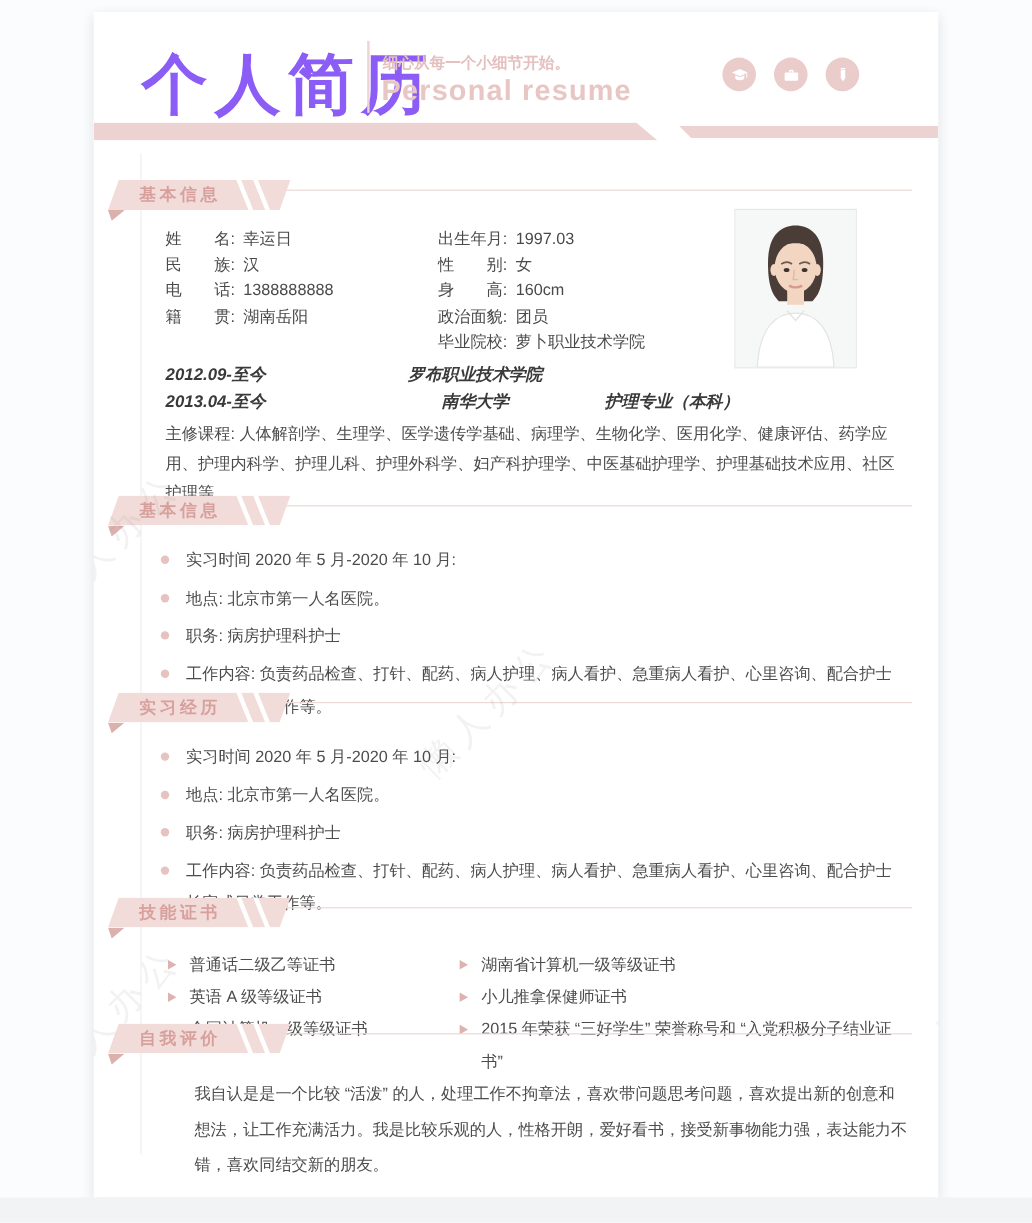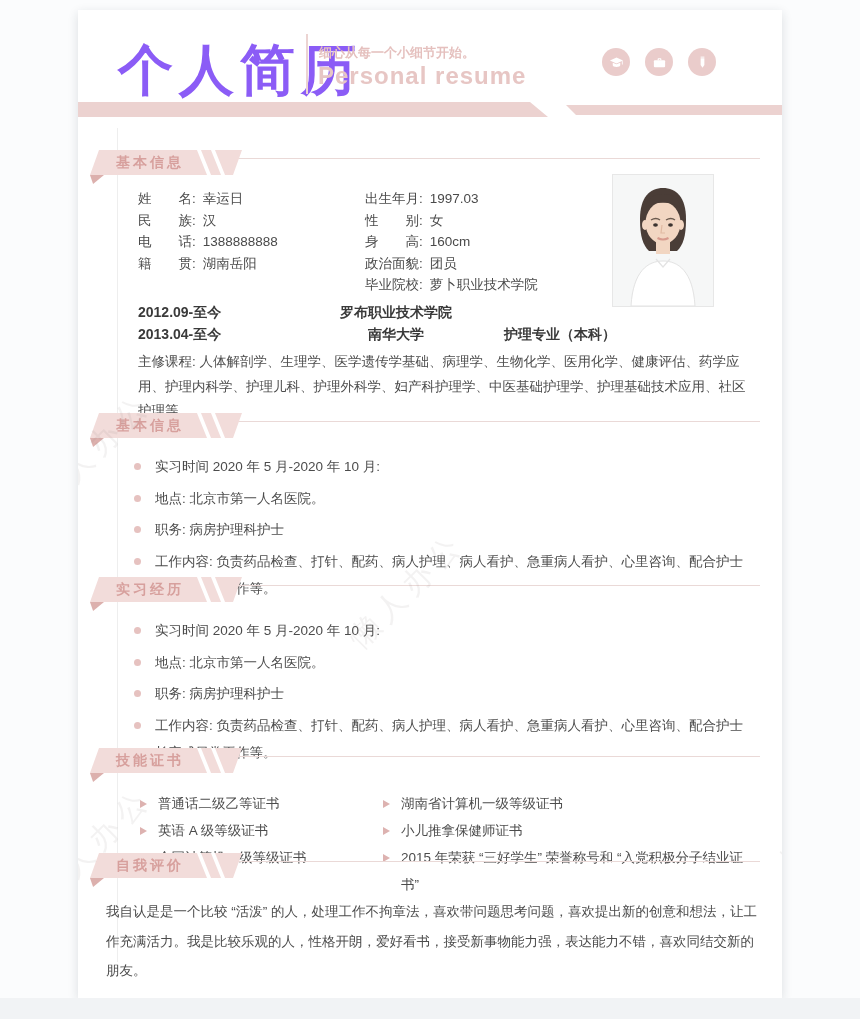--- a/index.html
+++ b/index.html
@@ -64,38 +64,38 @@
   .info-col1 { width:227px; } .info-col2 { width:230px; }
   .info-row { display:flex; line-height:21.5px; font-size:13.5px; color:#4a4a4a; }
   .info-row .lbl { white-space:pre; }
   .info-row .val { margin-left:7px; }
   .photo { position:absolute; right:68px; top:24px; width:102px; height:133px;
            background:#fff; border:1px solid #e7e7e7; }
   .photo svg { width:100%; height:100%; display:block; }
 
   
   .edu-rows { padding:8px 0 0 60px; }
-  .edu-row { display:flex; font-weight:bold; color:#3a3a3a; font-size:14px; line-height:22px; }
+  .edu-row { display:flex; font-weight:bold; color:#3a3a3a; font-size:14px; line-height:22px;font-style:italic; }
   .e-period { width:150px; } .e-school { width:216px; text-align:center; } .e-major { flex:1; }
   .courses { padding:5px 24px 0 60px; font-size:13.5px; color:#4c4c4c; line-height:24.5px; }
 
   
   .exp { list-style:none; padding:12px 26px 0 77px; }
   .exp li { position:relative; font-size:13.5px; color:#4c4c4c; line-height:27px; margin-bottom:4.5px; }
   .exp .dot { position:absolute; left:-21px; top:10px; width:7px; height:7px; border-radius:50%; background:#e6c2c0; }
 
   
   .cert-grid { display:flex; padding:14px 24px 0 60px;gap:11px; }
   .cert-col1 { width:232px; } .cert-col2 { flex:1; }
   .cert-item { position:relative; padding-left:20px; font-size:13.5px; color:#4c4c4c; line-height:27px; }
   .cert-item .arrow { position:absolute; left:2px; top:10px; width:0; height:0;
     border-left:7px solid #ddb2b0; border-top:4px solid transparent; border-bottom:4px solid transparent; }
 
   
-  .self-eval { padding:16px 24px 0 28px; font-size:13.5px; color:#4c4c4c; line-height:29.5px; }
+  .self-eval { padding:16px 24px 0 84px; font-size:13.5px; color:#4c4c4c; line-height:29.5px; }
 
   
   .wm { position:absolute; z-index:6; font-size:30px; letter-spacing:7px; color:rgba(140,130,130,.10);
         transform:rotate(-45deg); white-space:nowrap; pointer-events:none; }
 </style>
 </head>
 <body>
 
 <div class="sheet">
 

